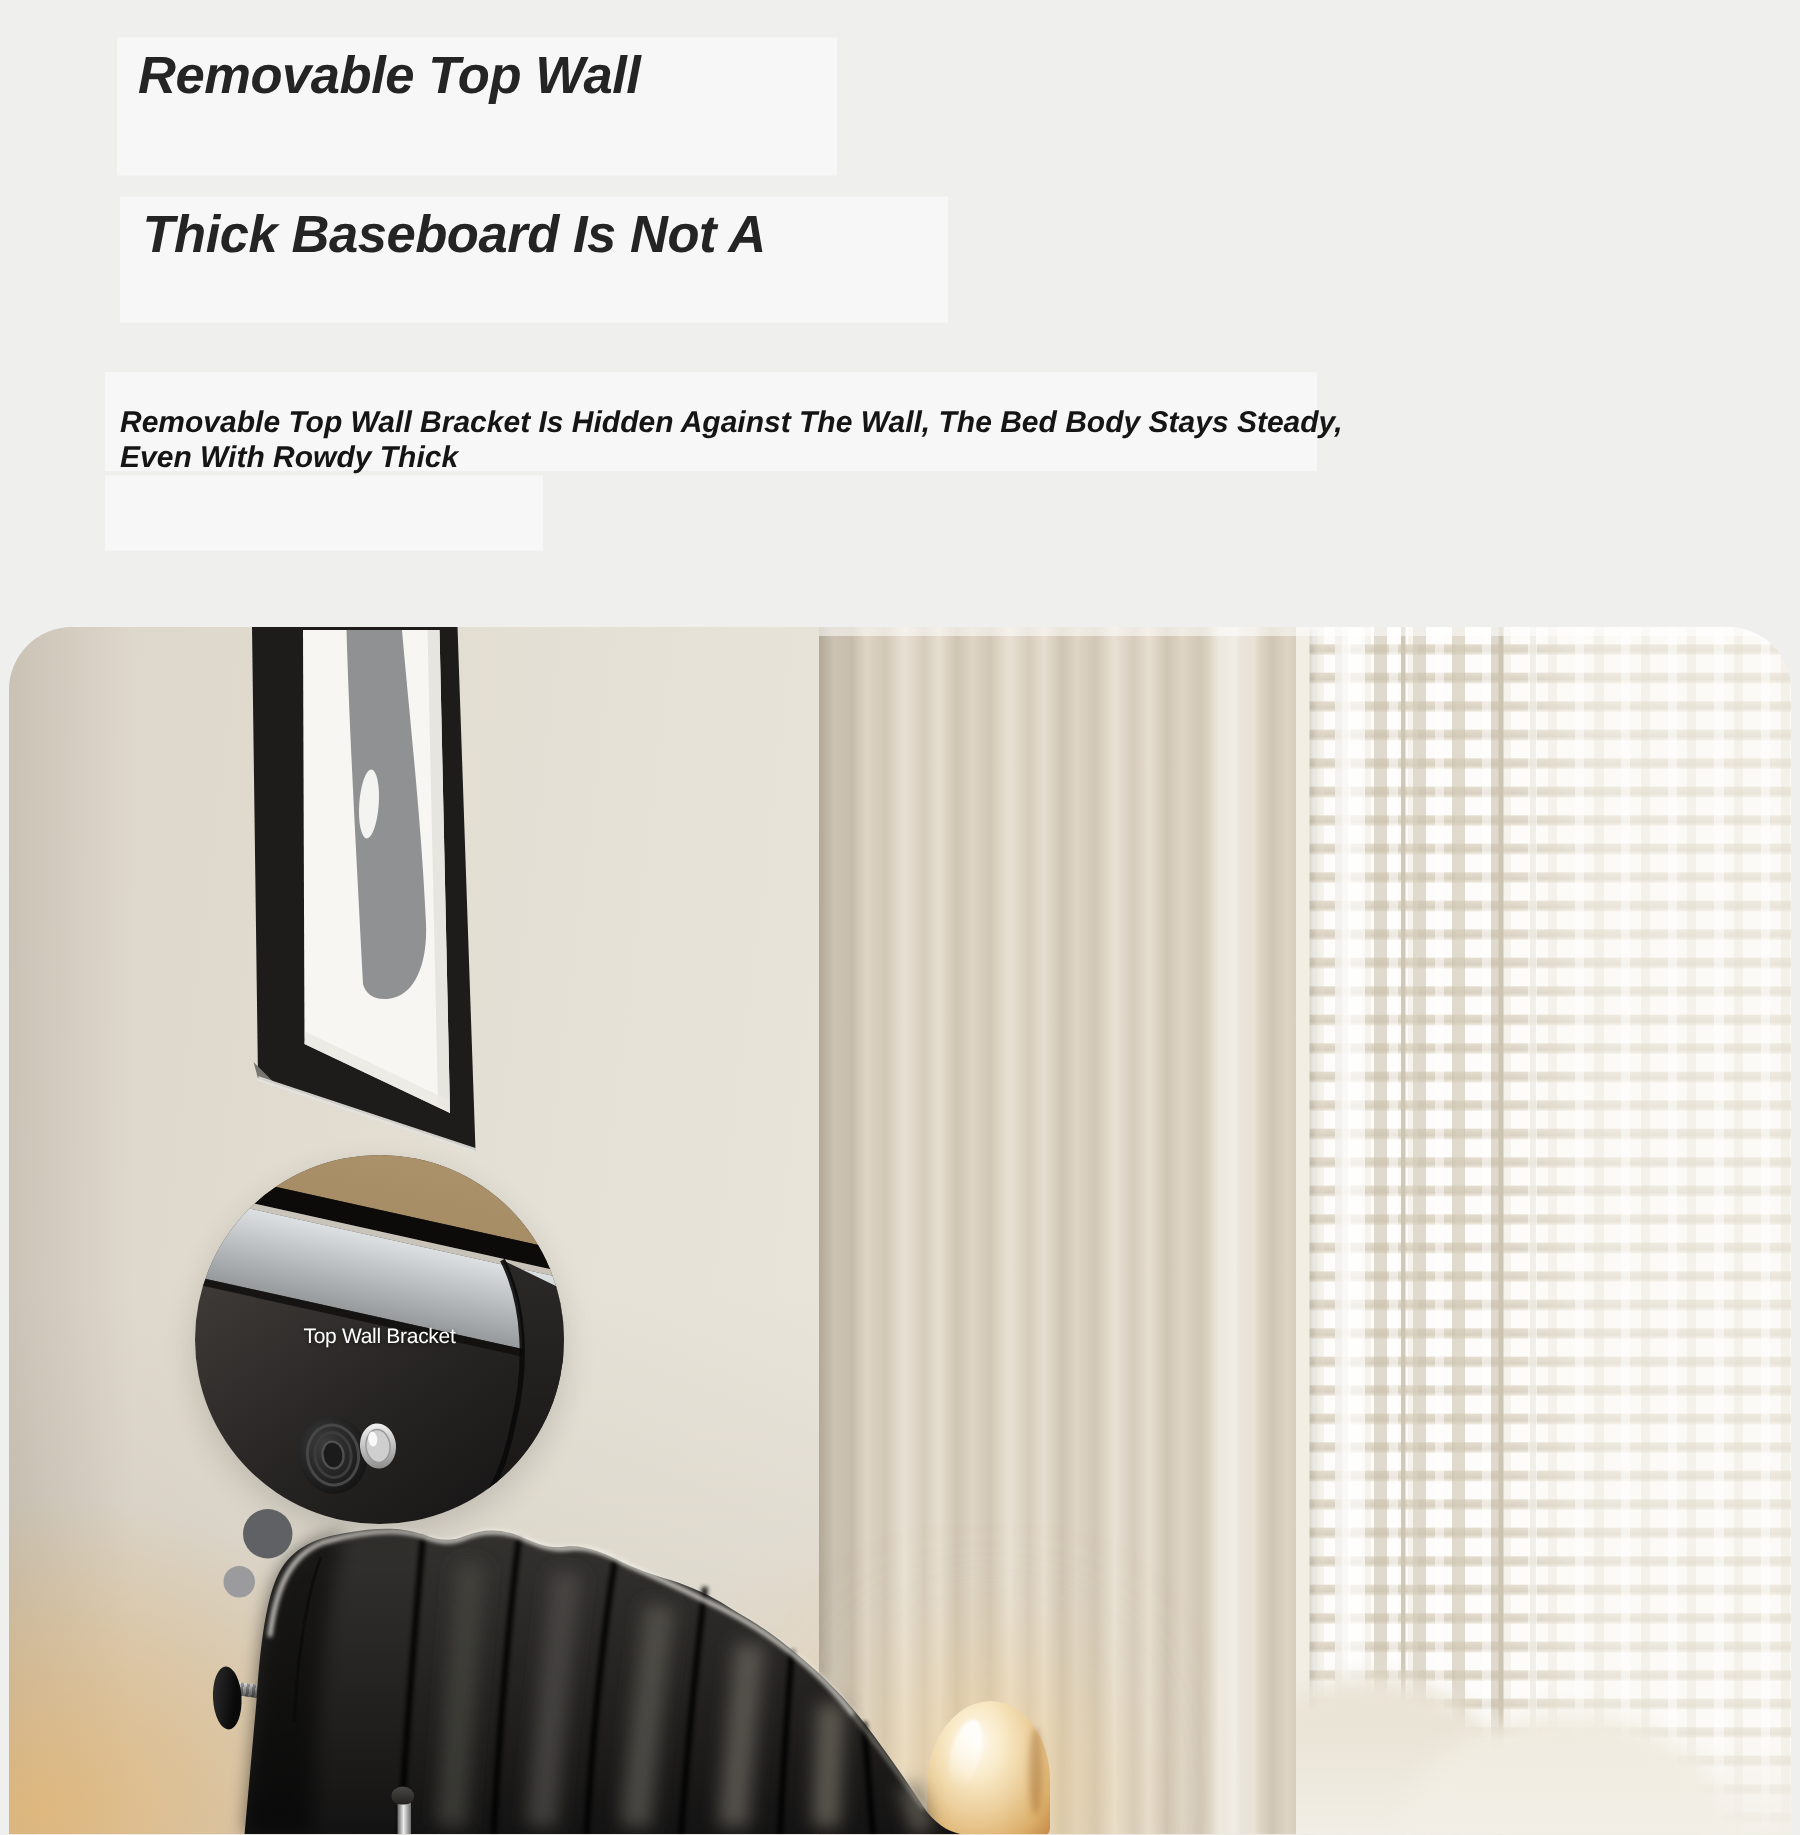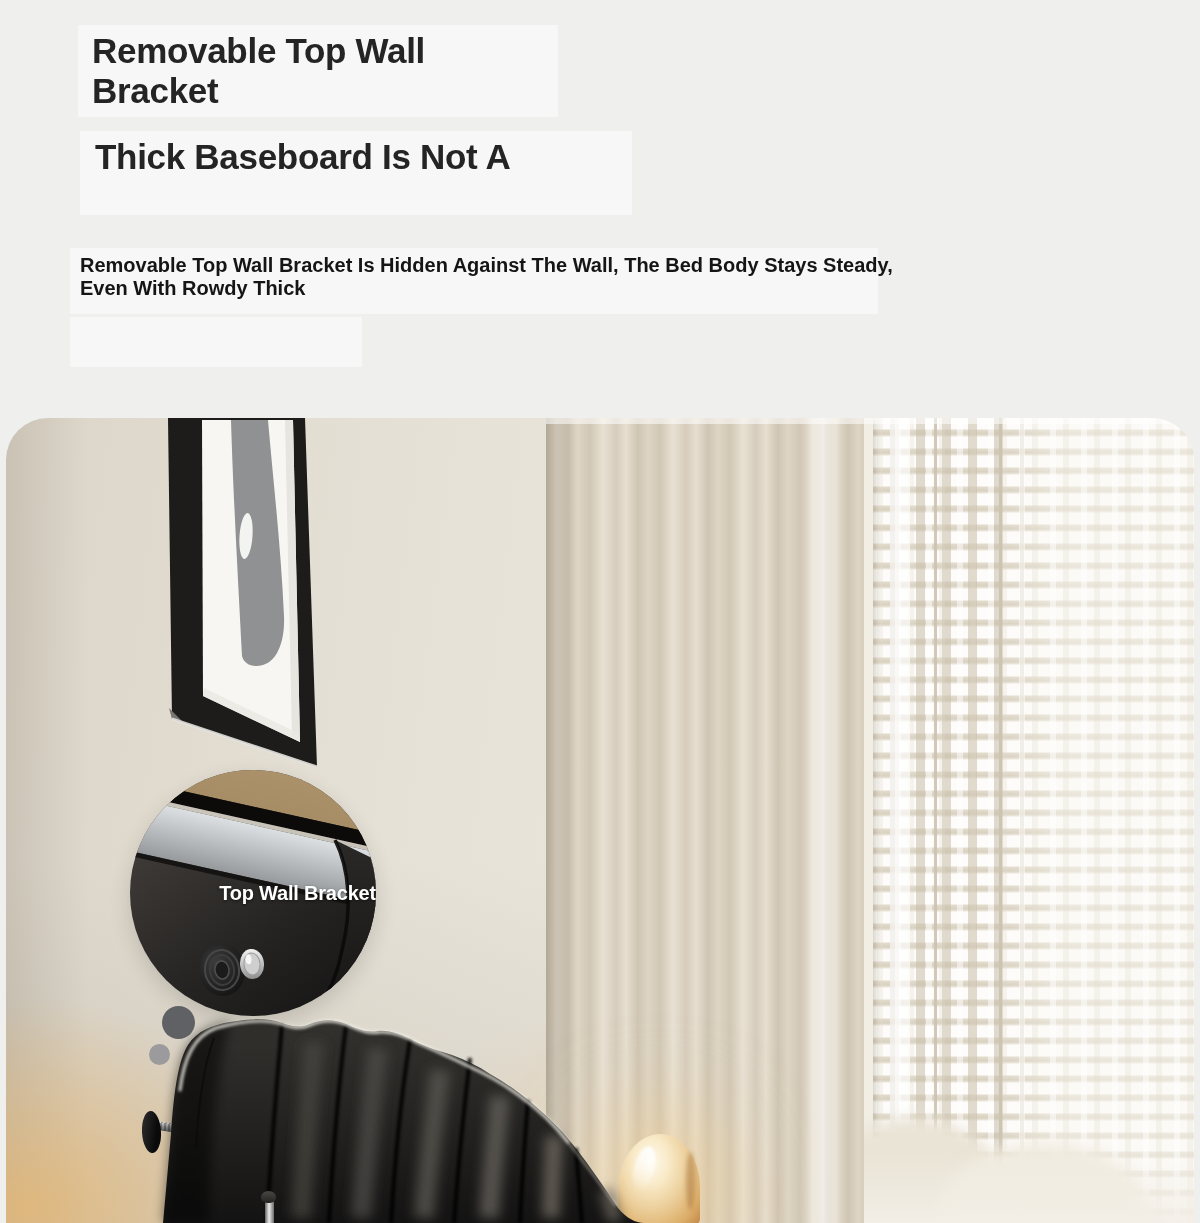--- a/index.html
+++ b/index.html
@@ -4,21 +4,21 @@
 <style>
   html,body{margin:0;padding:0;background:#efefee;}
   .page{position:relative;width:1200px;height:1223px;overflow:hidden;
         font-family:"Liberation Sans", sans-serif;background:#efefee;}
 
   
   .hl{position:absolute;background:rgba(255,255,255,0.5);}
   .copy-text{position:absolute;color:#232323;}
   .h{font-size:35px;line-height:40px;font-weight:700;letter-spacing:-0.3px;color:#242424;}
   .p{font-size:20px;line-height:23px;font-weight:700;color:#151515;}
-  .copy-text span{display:block;white-space:nowrap;}
+  .copy-text span{display:block;white-space:nowrap;font-style:italic;}
 
   
   .photo{position:absolute;left:6px;top:418px;width:1188px;height:805px;
     border-radius:42px 42px 0 0;overflow:hidden;
     background:
       radial-gradient(380px 300px at 20px 790px, rgba(229,182,113,.8), rgba(229,182,113,0) 70%),
       radial-gradient(430px 360px at 655px 810px, rgba(244,205,140,.42), rgba(244,205,140,0) 65%),
       linear-gradient(90deg, rgba(104,94,78,.16), rgba(104,94,78,0) 7%),
       linear-gradient(180deg, rgba(255,255,255,0) 55%, rgba(118,108,90,.15) 100%),
       linear-gradient(97deg,#dcd5c8 0%,#e5e0d5 30%,#ebe6dc 55%,#f0ede5 75%,#f1eee6 100%);}
@@ -71,45 +71,44 @@
       linear-gradient(180deg,#e2e2e2,#8e8e8e 55%,#616161);
     transform:rotate(8deg);}
   .front-pin-cap{position:absolute;left:255px;top:773px;width:15px;height:12px;
     border-radius:50% 50% 42% 42%;background:linear-gradient(180deg,#4a4845,#232220);}
   .front-pin{position:absolute;left:259px;top:783px;width:9px;height:22px;
     background:linear-gradient(90deg,#636363,#ececec 45%,#6b6b6b);}
 
   
   .callout{position:absolute;left:124px;top:352px;width:246px;height:246px;border-radius:50%;
     overflow:hidden;box-shadow:0 8px 22px rgba(0,0,0,.14);}
-  .callout-label{position:absolute;left:0;top:112px;width:100%;text-align:right;
-    font-size:20px;font-weight:700;color:#ffffff;letter-spacing:-0.2px;
+  .callout-label{position:absolute;left:0;top:112px;width:100%;text-align:center;
+    font-size:14px;font-weight:400;color:#ffffff;letter-spacing:-0.2px;
     text-shadow:0 1px 3px rgba(0,0,0,.55);}
   .dot{position:absolute;border-radius:50%;}
   .dot-big{left:156px;top:588px;width:33px;height:33px;background:#606164;}
   .dot-small{left:143px;top:626px;width:21px;height:21px;background:#9b9b9e;}
 </style>
 </head>
 <body>
 
 <div class="page">
 
   <div class="hl" style="left:78px;top:25px;width:480px;height:92px;"></div>
   <div class="copy-text h" style="left:92px;top:31px;">
     <span>Removable Top Wall</span>
-    <span>Bracket</span>
   </div>
 
   <div class="hl" style="left:80px;top:131px;width:552px;height:84px;"></div>
   <div class="copy-text h" style="left:95px;top:137px;text-align:right;">
     <span>Thick Baseboard Is Not A</span>
   </div>
 
   <div class="hl" style="left:70px;top:248px;width:808px;height:66px;"></div>
-  <div class="copy-text p" style="left:80px;top:254px;">
+  <div class="copy-text p" style="left:80px;top:271px;">
     <span>Removable Top Wall Bracket Is Hidden Against The Wall, The Bed Body Stays Steady,</span>
     <span>Even With Rowdy Thick</span>
   </div>
 
   <div class="hl" style="left:70px;top:317px;width:292px;height:50px;"></div>
 
   <div class="photo">
 
     <svg class="scene-svg" viewBox="0 0 1188 805">
       <path d="M162,0 L299,0 L311,349 L166,301 Z" fill="#1d1c1a"></path>

